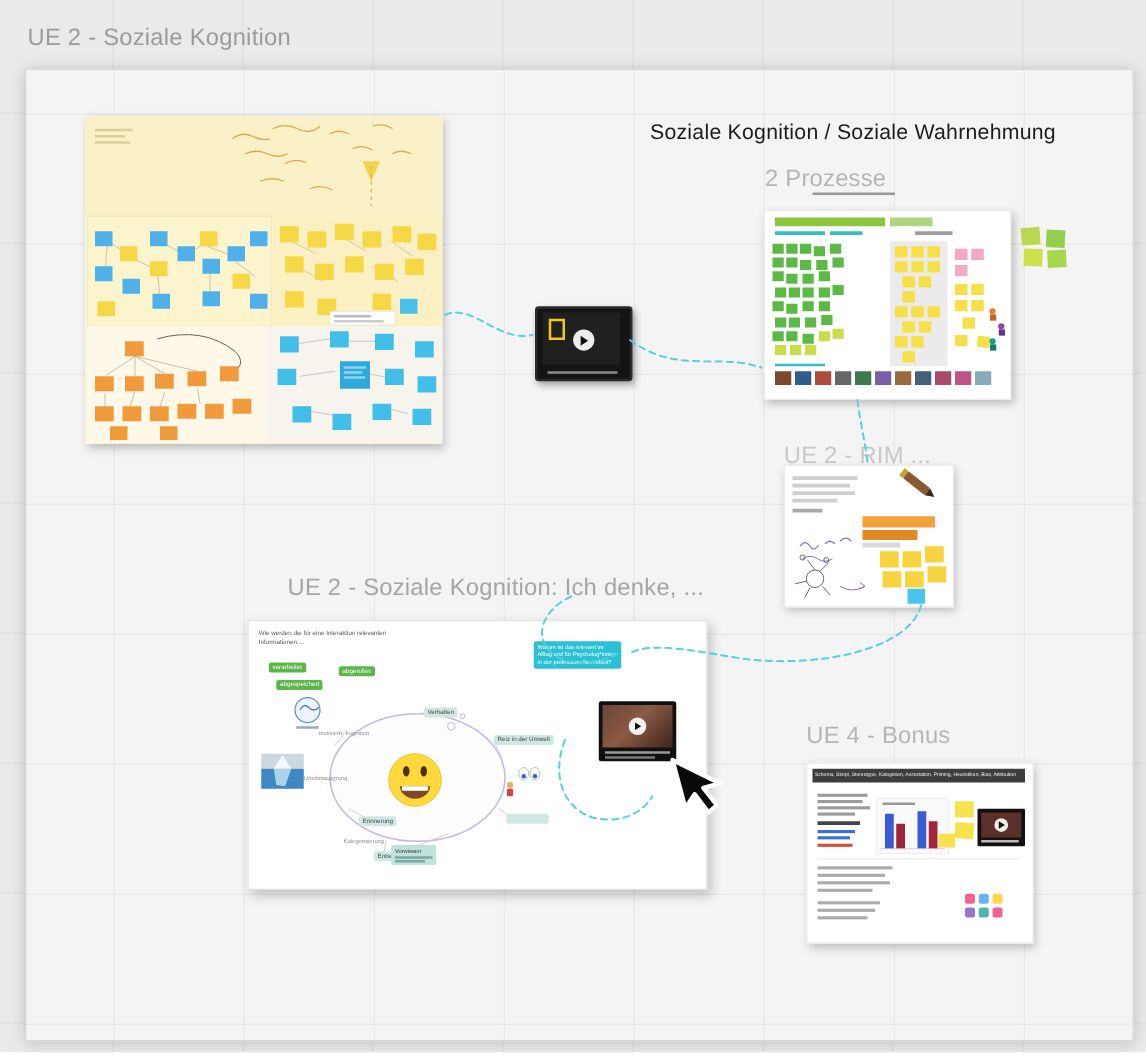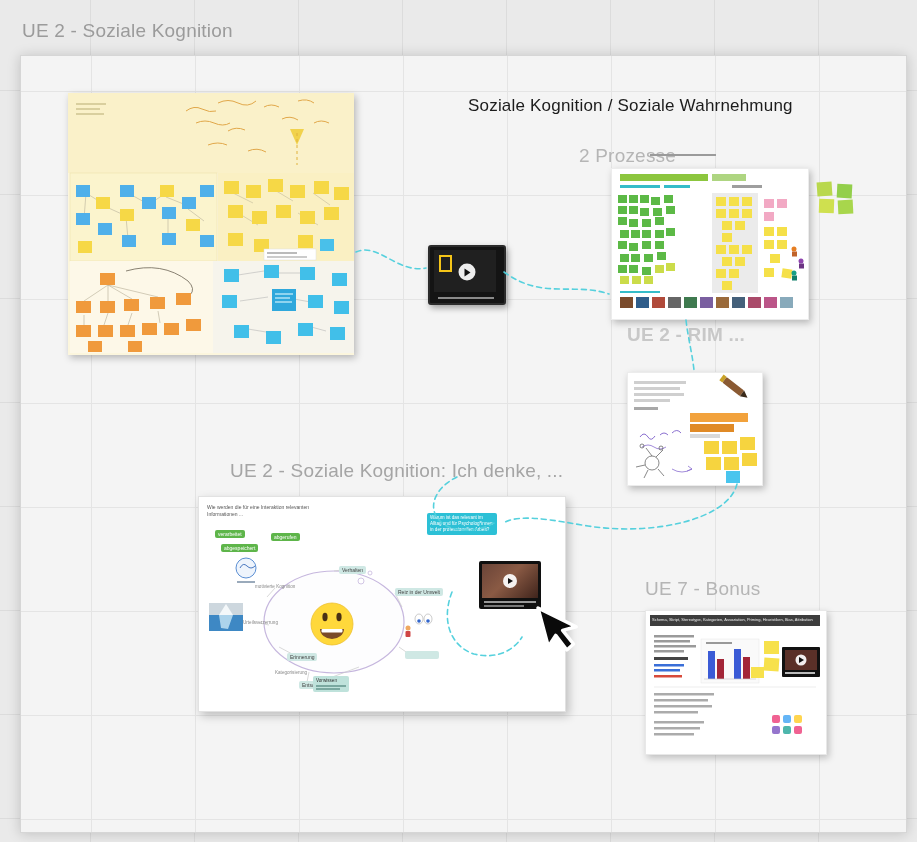--- a/index.html
+++ b/index.html
@@ -19,23 +19,23 @@
                      linear-gradient(90deg,#e4e4e4 1px, transparent 1px);
     background-size:104px 104px;
     background-position:70px 35px;
     border:1px solid #d6d6d6;
     box-shadow:0 1px 12px rgba(0,0,0,.18);
     z-index:1;
   }
   .lbl{position:absolute;font-size:19px;letter-spacing:.2px;white-space:nowrap;z-index:5;}
   .lbl-frame{left:22px;top:20px;color:#9b9b9b;}
   .lbl-stich{left:64px;top:60px;color:#adadad;}
-  .lbl-heading{left:468px;top:96px;color:#1c1c1c;font-size:17px;}
-  .lbl-proz{left:579px;top:133px;color:#b5b5b5;margin-top:12px;}
-  .lbl-rim{left:627px;top:324px;color:#c8c8c8;font-weight:bold;}
+  .lbl-heading{left:520px;top:96px;color:#1c1c1c;font-size:17px;}
+  .lbl-proz{left:612px;top:133px;color:#b5b5b5;}
+  .lbl-rim{left:627px;top:354px;color:#c8c8c8;}
   .lbl-ich{left:202px;top:460px;color:#a5a5a5;margin-left:28px;}
   .lbl-bonus{left:645px;top:578px;color:#b5b5b5;}
   .proz-underline{position:absolute;left:650px;top:154px;width:66px;height:1.5px;background:#9a9a9a;z-index:6;}
   .thumb{position:absolute;z-index:10;box-shadow:2px 3px 7px rgba(0,0,0,.25);background:#fff;}
   .thumb svg{display:block;}
   
   .vid1{position:absolute;left:428px;top:245px;width:74px;height:56px;background:#141414;
         border:2px solid #2b2b2b;border-radius:3px;z-index:12;box-shadow:2px 3px 6px rgba(0,0,0,.35);}
   .vid1 .screen{position:absolute;left:4px;top:3px;width:62px;height:42px;background:#202020;}
   .natgeo{position:absolute;left:9px;top:8px;width:9px;height:13px;border:2px solid #f5c518;}
@@ -80,21 +80,21 @@
 <div class="canvas">
 
   <div class="frame"></div>
 
   <div class="lbl lbl-frame">UE 2 - Soziale Kognition</div>
   <div class="lbl lbl-heading">Soziale Kognition / Soziale Wahrnehmung</div>
   <div class="lbl lbl-proz">2 Prozesse</div>
   <div class="proz-underline"></div>
   <div class="lbl lbl-rim">UE 2 - RIM ...</div>
   <div class="lbl lbl-ich">UE 2 - Soziale Kognition: Ich denke, ...</div>
-  <div class="lbl lbl-bonus">UE 7 - Bonus</div>
+  <div class="lbl lbl-bonus">UE 4 - Bonus</div>
 
   <div class="thumb" style="left:68px;top:93px;width:286px;height:262px;">
     <svg viewBox="0 0 286 262" width="286" height="262">
       <rect width="286" height="262" fill="#fcf6dd"></rect>
       <rect x="0" y="0" width="286" height="80" fill="#faf1c9"></rect>
       <g fill="#d9cf9e">
         <rect x="8" y="10" width="30" height="2"></rect>
           <rect x="8" y="15" width="24" height="2"></rect>
           <rect x="8" y="20" width="28" height="2"></rect>
       </g>

